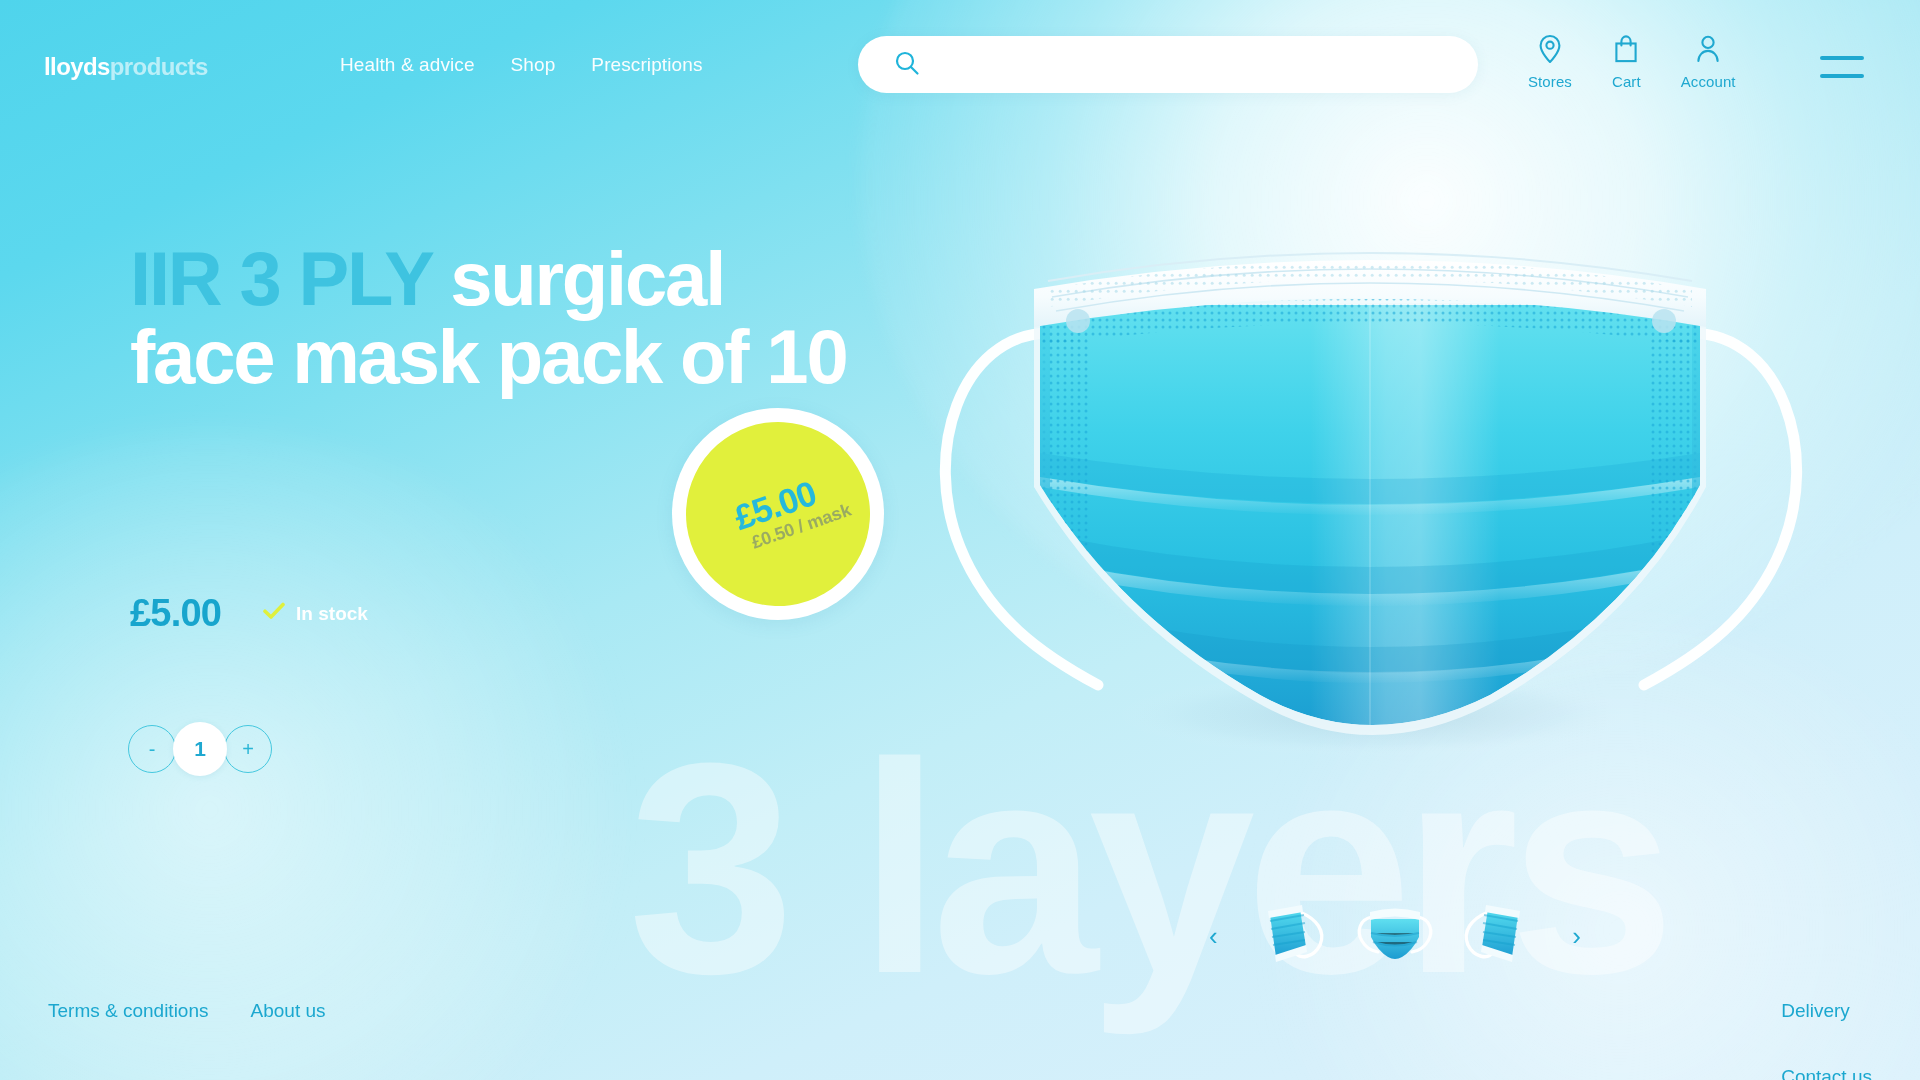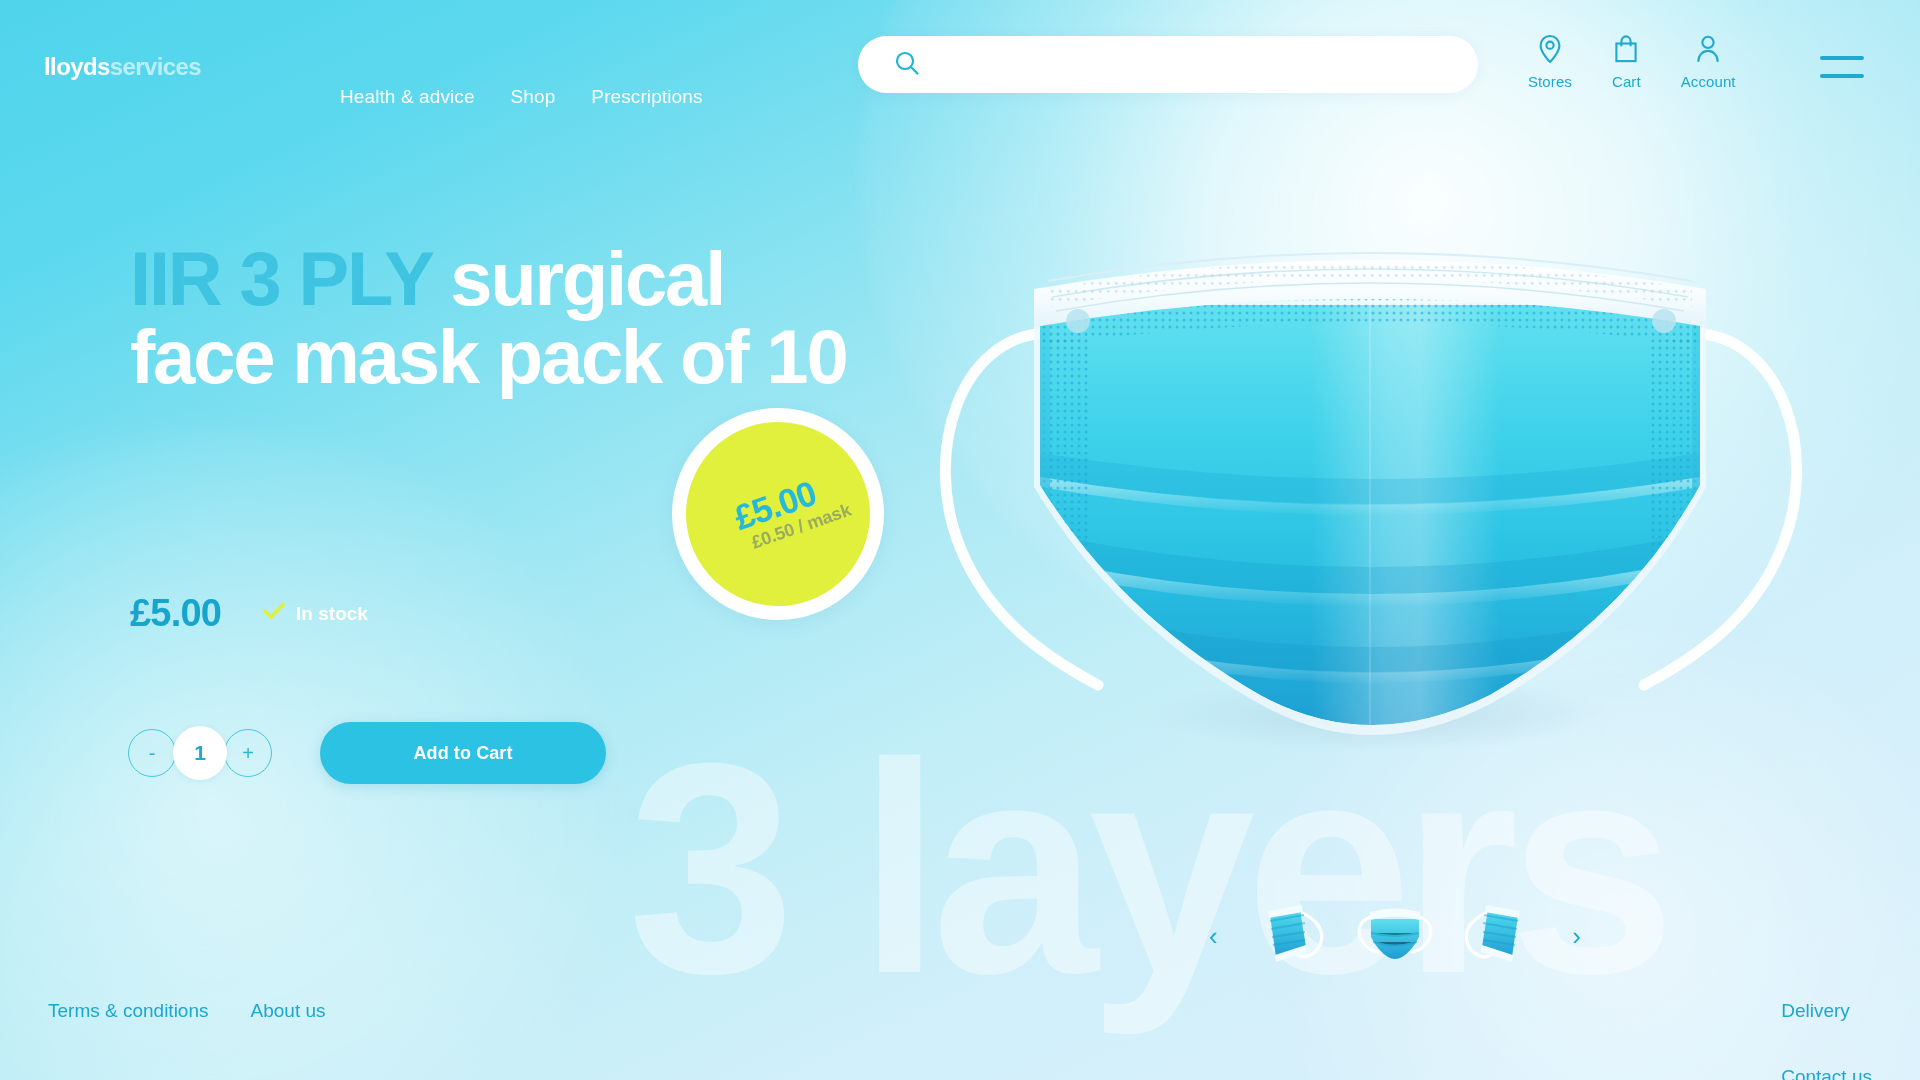--- a/index.html
+++ b/index.html
@@ -85,21 +85,21 @@
   .logo {
     position:absolute; left:44px; top:53px;
     font-size:24px; font-weight:700; letter-spacing:-0.6px;
     white-space:nowrap;
   }
   .logo .p1 { color:#ffffff; }
   .logo .p2 { color:rgba(255,255,255,0.60); }
 
   .mainnav {
     position:absolute; left:340px; top:54px;
-    display:flex; gap:36px; align-items:center;margin-top:32px;
+    display:flex; gap:36px; align-items:center;
   }
   .mainnav a {
     color:#ffffff; font-size:19px; text-decoration:none;
     opacity:0.97; white-space:nowrap; letter-spacing:0.1px;
   }
 
   .searchbar {
     position:absolute; left:858px; top:36px;
     width:620px; height:57px;
     background:#ffffff; border-radius:29px;
@@ -349,21 +349,21 @@
       <path d="M118,104 Q440,48 762,104 L762,122 Q440,66 118,122 Z" fill="url(#dotsLight)" opacity="0.7"></path>
 
       <circle cx="148" cy="136" r="12" fill="#b9e3f0" opacity="0.85"></circle>
       <circle cx="734" cy="136" r="12" fill="#b9e3f0" opacity="0.85"></circle>
     </svg>
   </div>
 
   <header>
 
     <div class="logo">
-      <span class="p1">lloyds</span><span class="p2">services</span>
+      <span class="p1">lloyds</span><span class="p2">products</span>
     </div>
 
     <nav class="mainnav">
       <a href="#">Health &amp; advice</a>
       <a href="#">Shop</a>
       <a href="#">Prescriptions</a>
     </nav>
 
     <div class="searchbar">
       <button class="search-btn">
@@ -430,21 +430,20 @@
       <span>In stock</span>
     </div>
   </div>
 
   <div class="buyrow">
     <div class="qty">
       <button class="qbtn">-</button>
       <div class="qval">1</div>
       <button class="qbtn">+</button>
     </div>
-    <button class="addcart">Add to Cart</button>
   </div>
 
   <div class="badge">
     <div class="badge-inner">
       <div class="badge-price">£5.00</div>
       <div class="badge-sub">£0.50 / mask</div>
     </div>
   </div>
 
   <div class="carousel">

